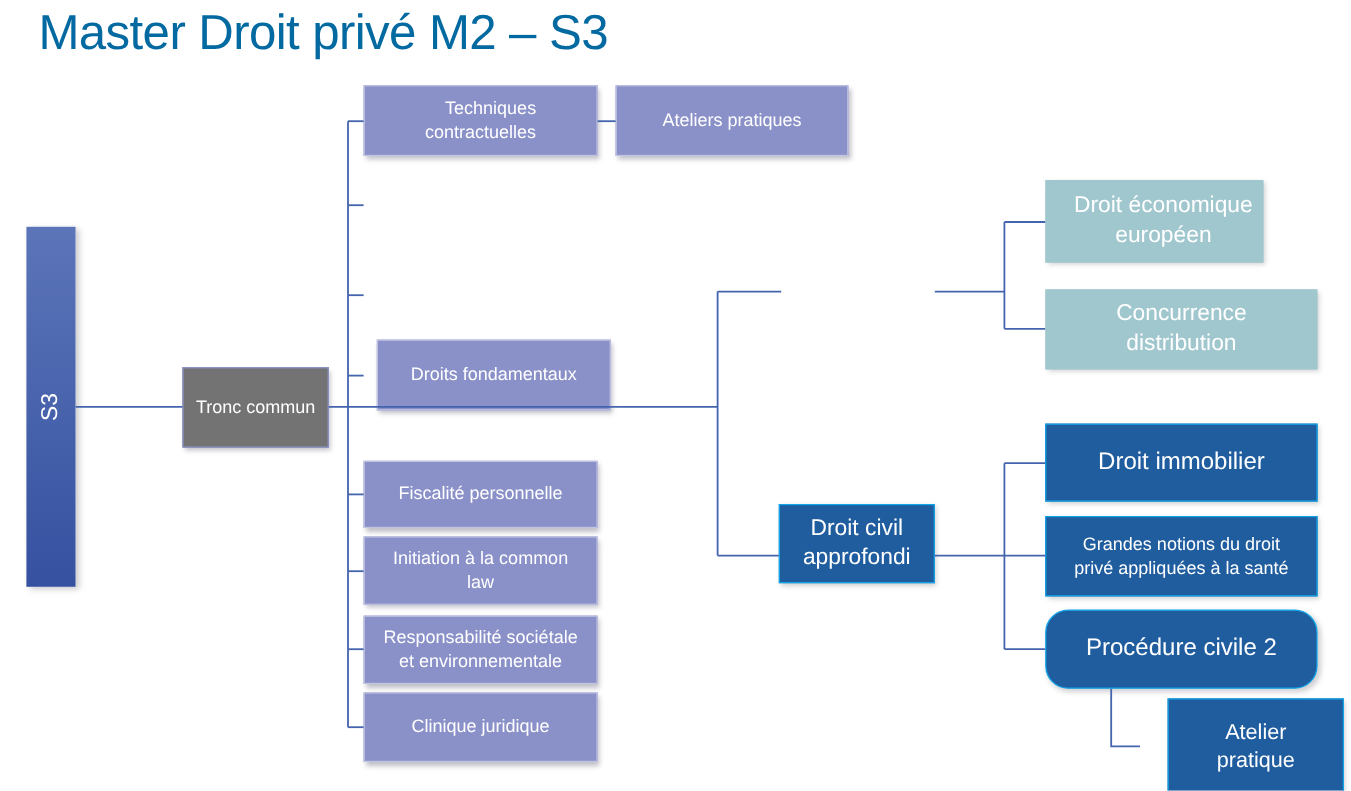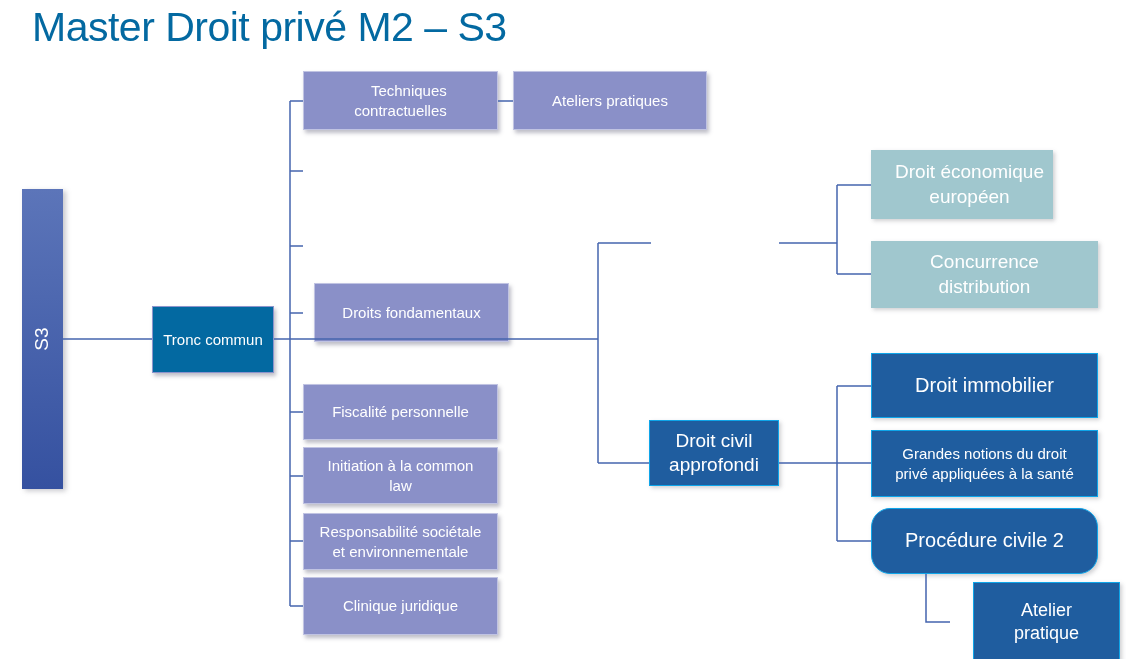--- a/index.html
+++ b/index.html
@@ -14,21 +14,21 @@
   .node{
     position:absolute;display:flex;align-items:center;justify-content:center;
     text-align:center;color:#ffffff;box-sizing:border-box;z-index:2;
   }
   .node span{white-space:pre-line;line-height:1.28;}
   .purple{
     background:#8a90c8;border:1px solid #c0c3e2;
     box-shadow:2px 3px 4px rgba(110,110,130,.45);font-size:15px;
   }
   .trunk{
-    background:#0369a1;border:1px solid #8d94cc;
+    background:#737373;border:1px solid #8d94cc;
     box-shadow:2px 3px 4px rgba(110,110,130,.45);font-size:15px;
   }
   .teal{
     background:#a0c7ce;box-shadow:2px 2px 4px rgba(120,120,130,.35);
   }
   .dark{
     background:#1f5d9f;border:1px solid #0ea5e9;
     box-shadow:2px 2px 4px rgba(120,120,130,.35);
   }
   .s3box{

